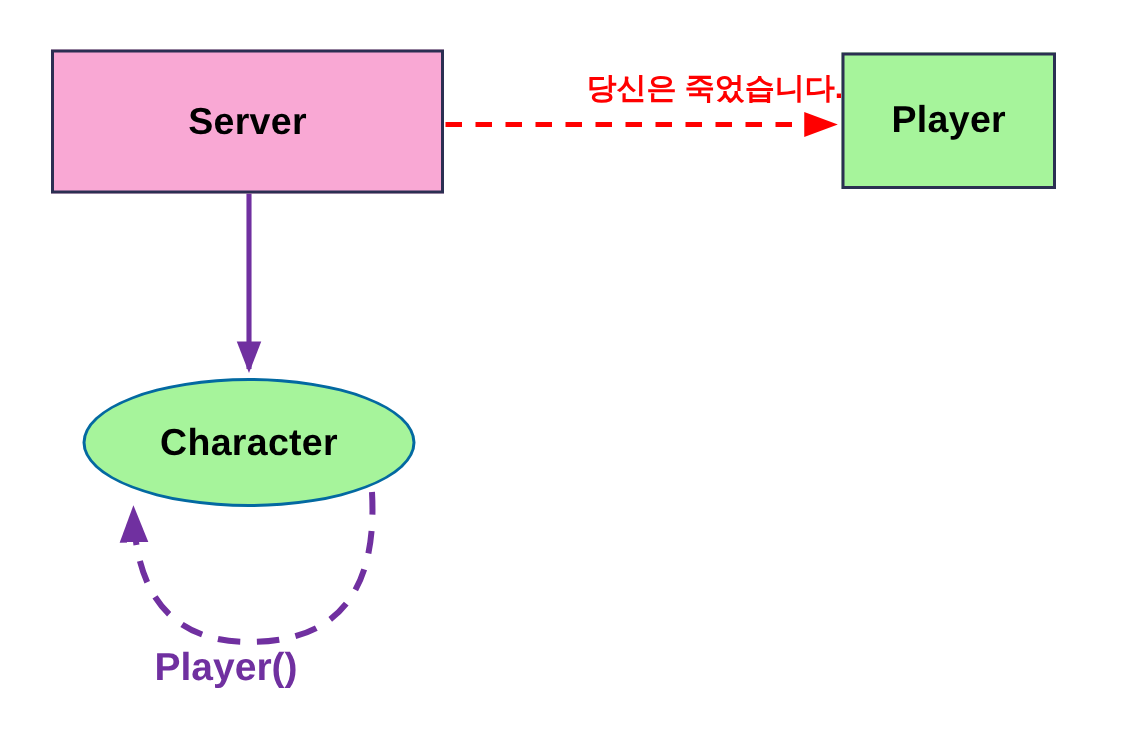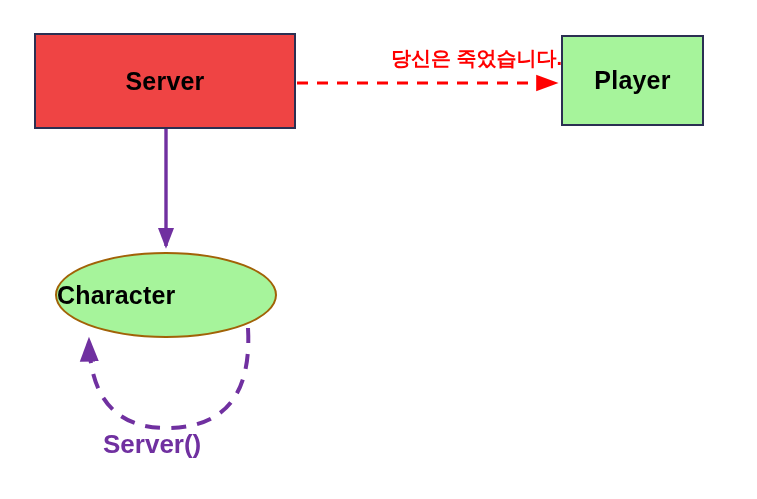--- a/index.html
+++ b/index.html
@@ -45,24 +45,25 @@
   }
   #server-node .node-label { font-size: 25px; }
   #player-node .node-label { font-size: 25px; text-align: center; }
   #character-node {
     position: absolute;
     left: 55px;
     top: 252px;
     width: 222px;
     height: 86px;
     box-sizing: border-box;
-    border: 2px solid #a16207;
+    border: 2px solid #0369a1;
     border-radius: 50%;
     display: flex;
     align-items: center;
+    justify-content: center;
   }
   #character-node .node-label { font-size: 25px; }
   .edge-label {
     position: absolute;
     font-weight: bold;
     white-space: nowrap;
   }
   #msg-label {
     left: 344px;
     top: 45px;
@@ -105,30 +106,30 @@
       </marker>
     </defs>
 
     <line x1="297" y1="83" x2="556" y2="83" stroke="#ff0000" stroke-width="3.2" stroke-dasharray="11,9" marker-end="url(#arrow-red)"></line>
 
     <line x1="166" y1="129" x2="166" y2="246" stroke="#7030a0" stroke-width="3.4" marker-end="url(#arrow-purple)"></line>
 
     <path d="M248,328 C252,402 218,428 166,428 C118,428 90,400 89,340" fill="none" stroke="#7030a0" stroke-width="4" stroke-dasharray="15,11" marker-end="url(#arrow-purple2)"></path>
   </svg>
 
-  <div class="node-box" id="server-node" style="background:#ef4444;">
+  <div class="node-box" id="server-node" style="background:#f9a8d4;">
     <span class="node-label">Server</span>
   </div>
 
   <div class="node-box" id="player-node" style="background:#a6f49b;">
     <span class="node-label">Player</span>
   </div>
 
   <div id="character-node" style="background:#a6f49b;">
     <span class="node-label">Character</span>
   </div>
 
   <div class="edge-label" id="msg-label" style="color:#ff0000;margin-left:47px;">당신은 죽었습니다.</div>
 
 
-  <div class="edge-label" id="ondead-label" style="color:#7030a0;">Server()</div>
+  <div class="edge-label" id="ondead-label" style="color:#7030a0;">Player()</div>
 
 </div>
 
 </body></html>

